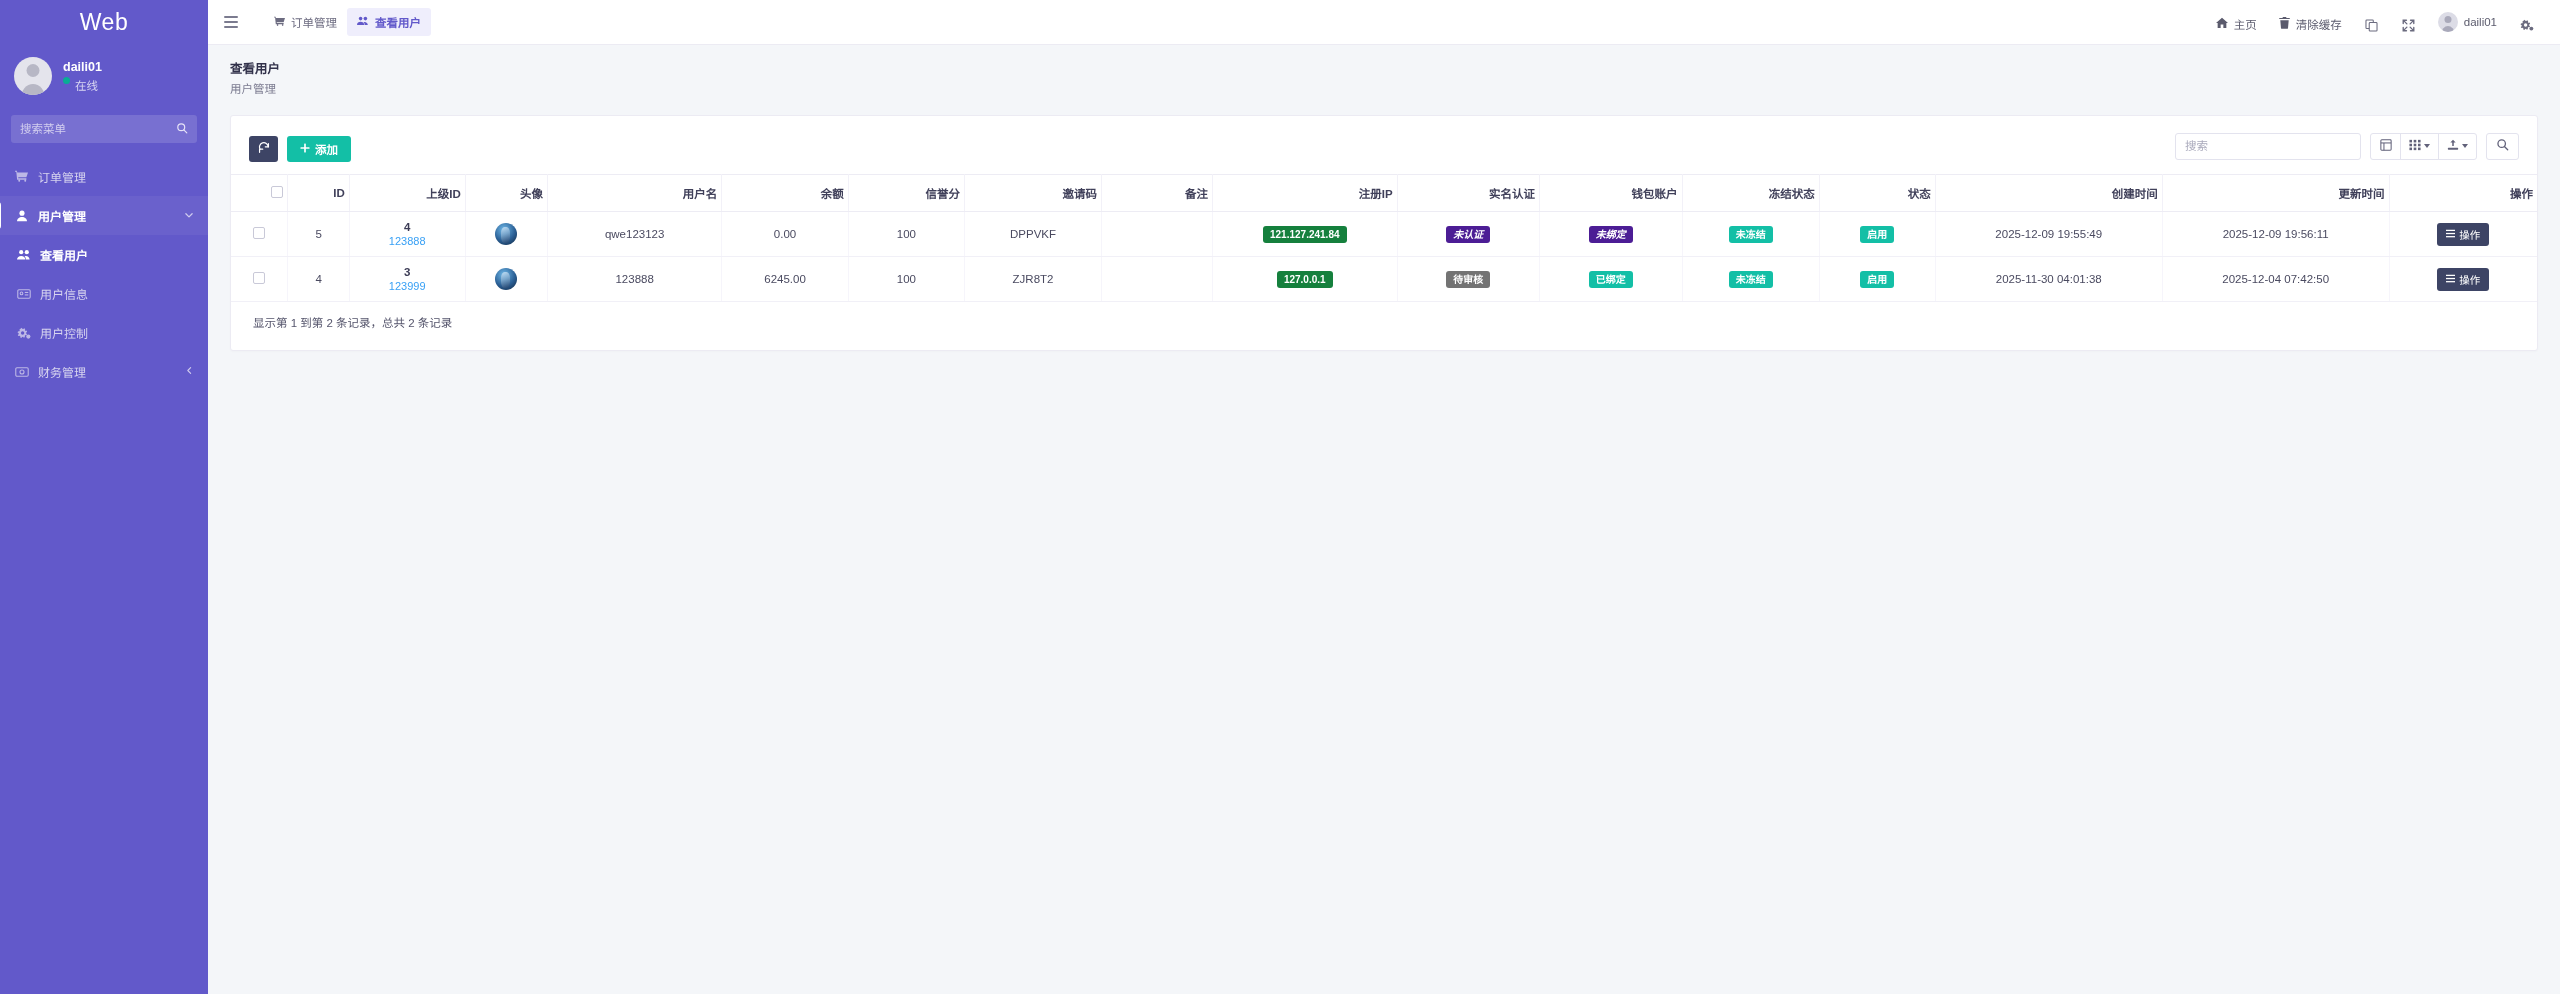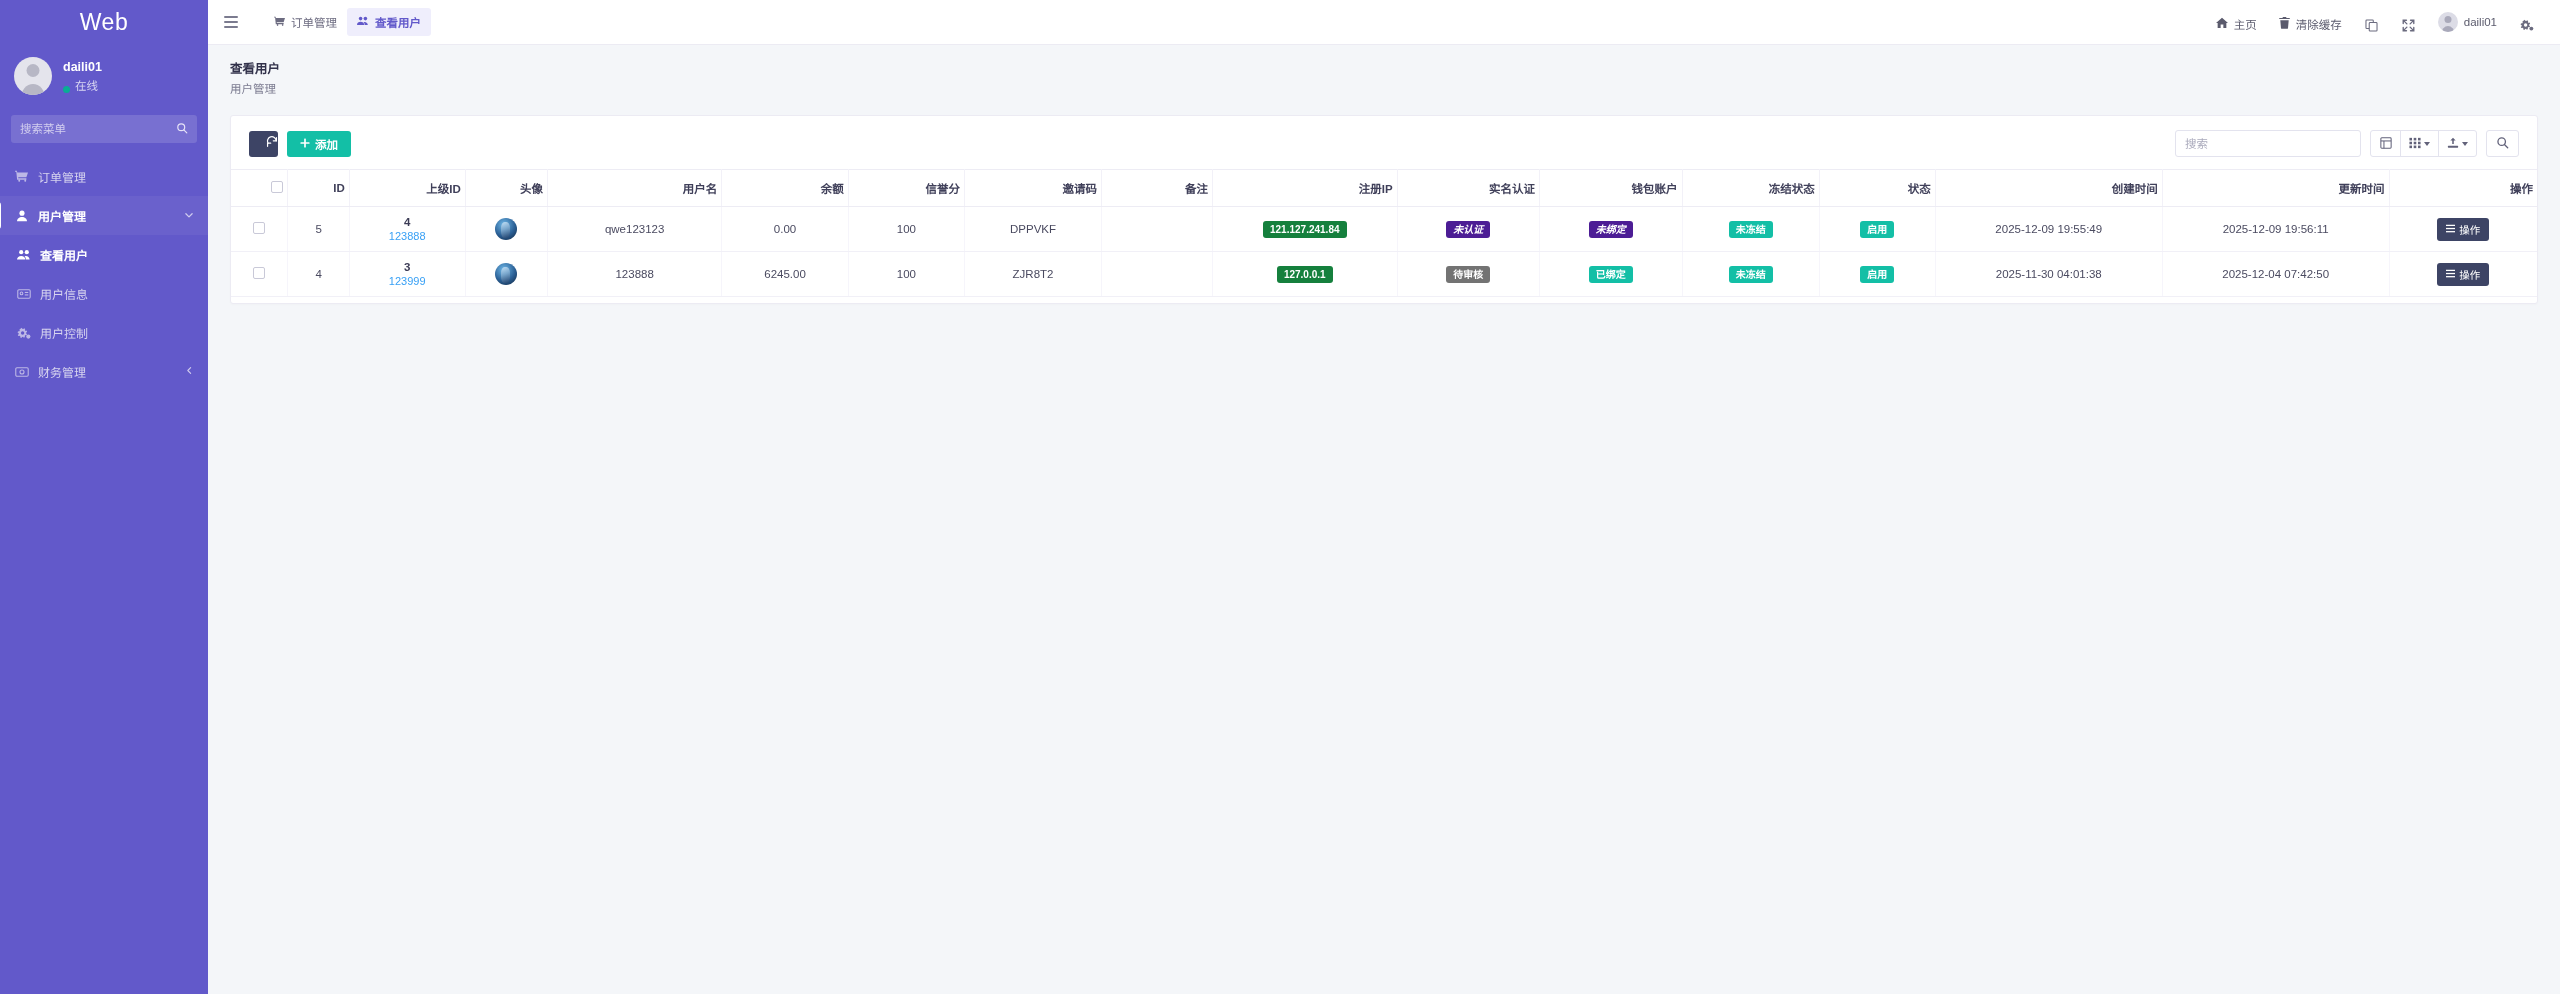--- a/index.html
+++ b/index.html
@@ -39,21 +39,21 @@
     width: 13px; height: 13px; border-radius: 50%; background: #b7b7c5;
   }
   .avatar-lg::after {
     content: ""; position: absolute; left: 50%; bottom: -9px;
     transform: translateX(-50%);
     width: 24px; height: 20px; border-radius: 50% 50% 0 0 / 70% 70% 0 0;
     background: #b7b7c5;
   }
   .profile-text { display: flex; flex-direction: column; gap: 3px; }
   .profile-name { font-size: 12.5px; font-weight: 700; color: #fff; }
-  .profile-status { font-size: 11.5px; color: #d9d6f2; display: flex; align-items: flex-end; gap: 5px; }
+  .profile-status { font-size: 11.5px; color: #d9d6f2; display: flex; align-items: flex-start; gap: 5px; }
   .dot-online { width: 7px; height: 7px; border-radius: 50%; background: #09ad95; display: inline-block; }
 
   .menu-search {
     margin: 6px 11px 14px 11px;
     height: 28px; border-radius: 3px;
     background: rgba(255,255,255,.14);
     display: flex; align-items: center;
     padding: 0 9px; position: relative;
   }
   .menu-search input {
@@ -142,21 +142,21 @@
     box-shadow: 0 1px 2px rgba(0,0,0,.02);
   }
   .card-toolbar {
     display: flex; align-items: center;
     padding: 14px 18px 12px 18px;
   }
   .btn {
     border: none; outline: none; cursor: pointer;
     font-family: inherit; font-size: 11.5px;
     border-radius: 3px;
-    display: inline-flex; align-items: center; justify-content: flex-end; gap: 5px;
+    display: inline-flex; align-items: center; justify-content: center; gap: 5px; margin-top: 6px;
   }
   .btn-refresh {
     background: #3d4465; color: #fff;
     width: 29px; height: 26px; font-size: 12px; margin-right: 9px;
   }
   .btn-add {
     background: #13bfa6; color: #fff;
     height: 26px; padding: 0 13px; font-weight: 700; font-size: 11.5px;
   }
   .toolbar-right { margin-left: auto; display: flex; align-items: center; gap: 9px; }
@@ -613,16 +613,17 @@
                     </svg>
                 </span>
                 <span>操作</span>
               </button>
             </td>
           </tr>
 
         </tbody>
       </table>
 
+      <div class="tbl-footer">显示第 1 到第 2 条记录，总共 2 条记录</div>
     </div>
 
   </section>
 </div>
 
 </body></html>

